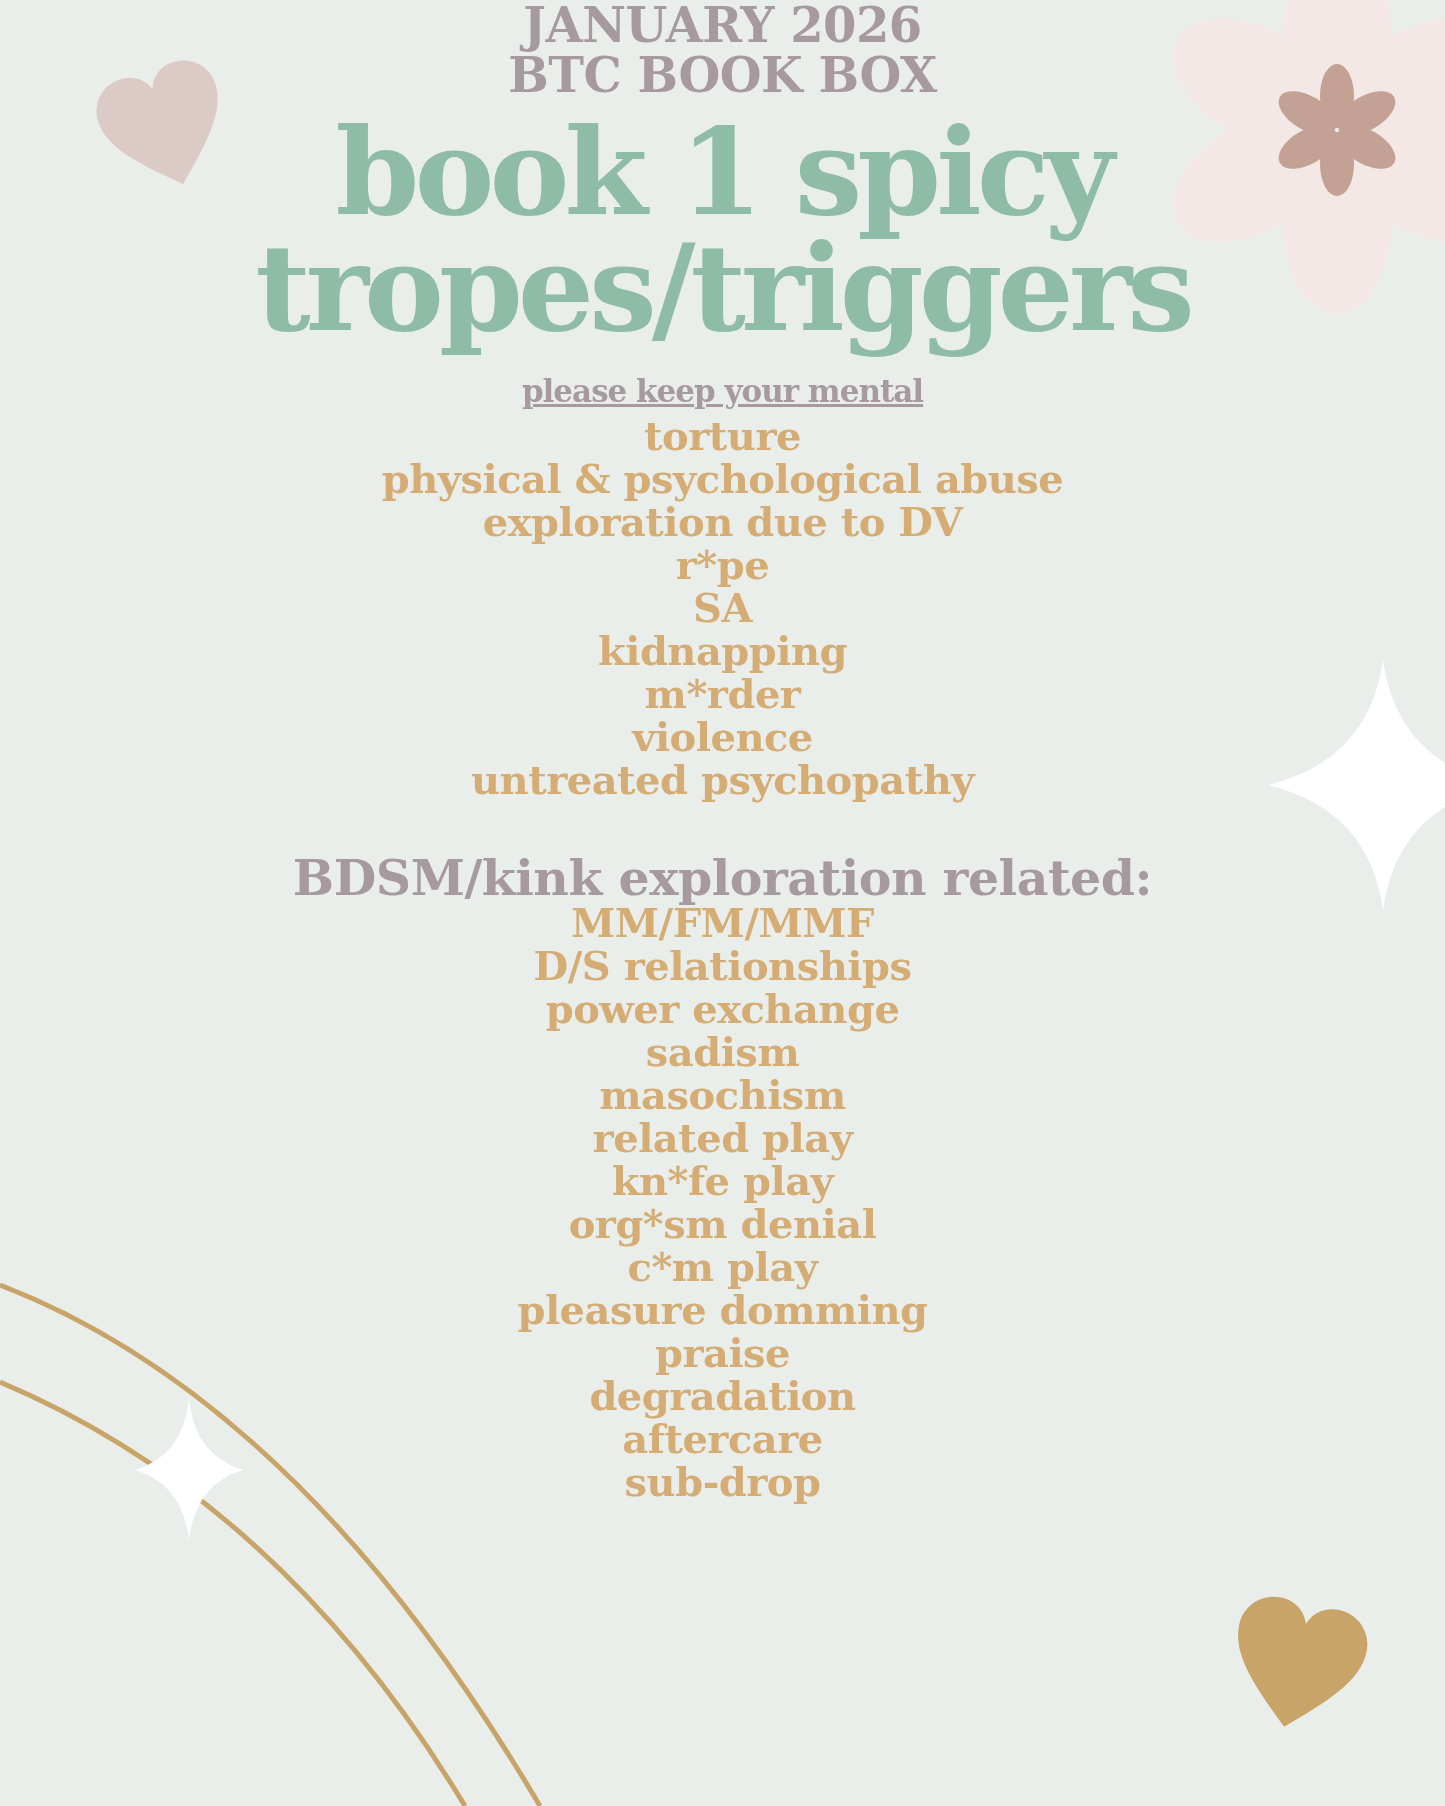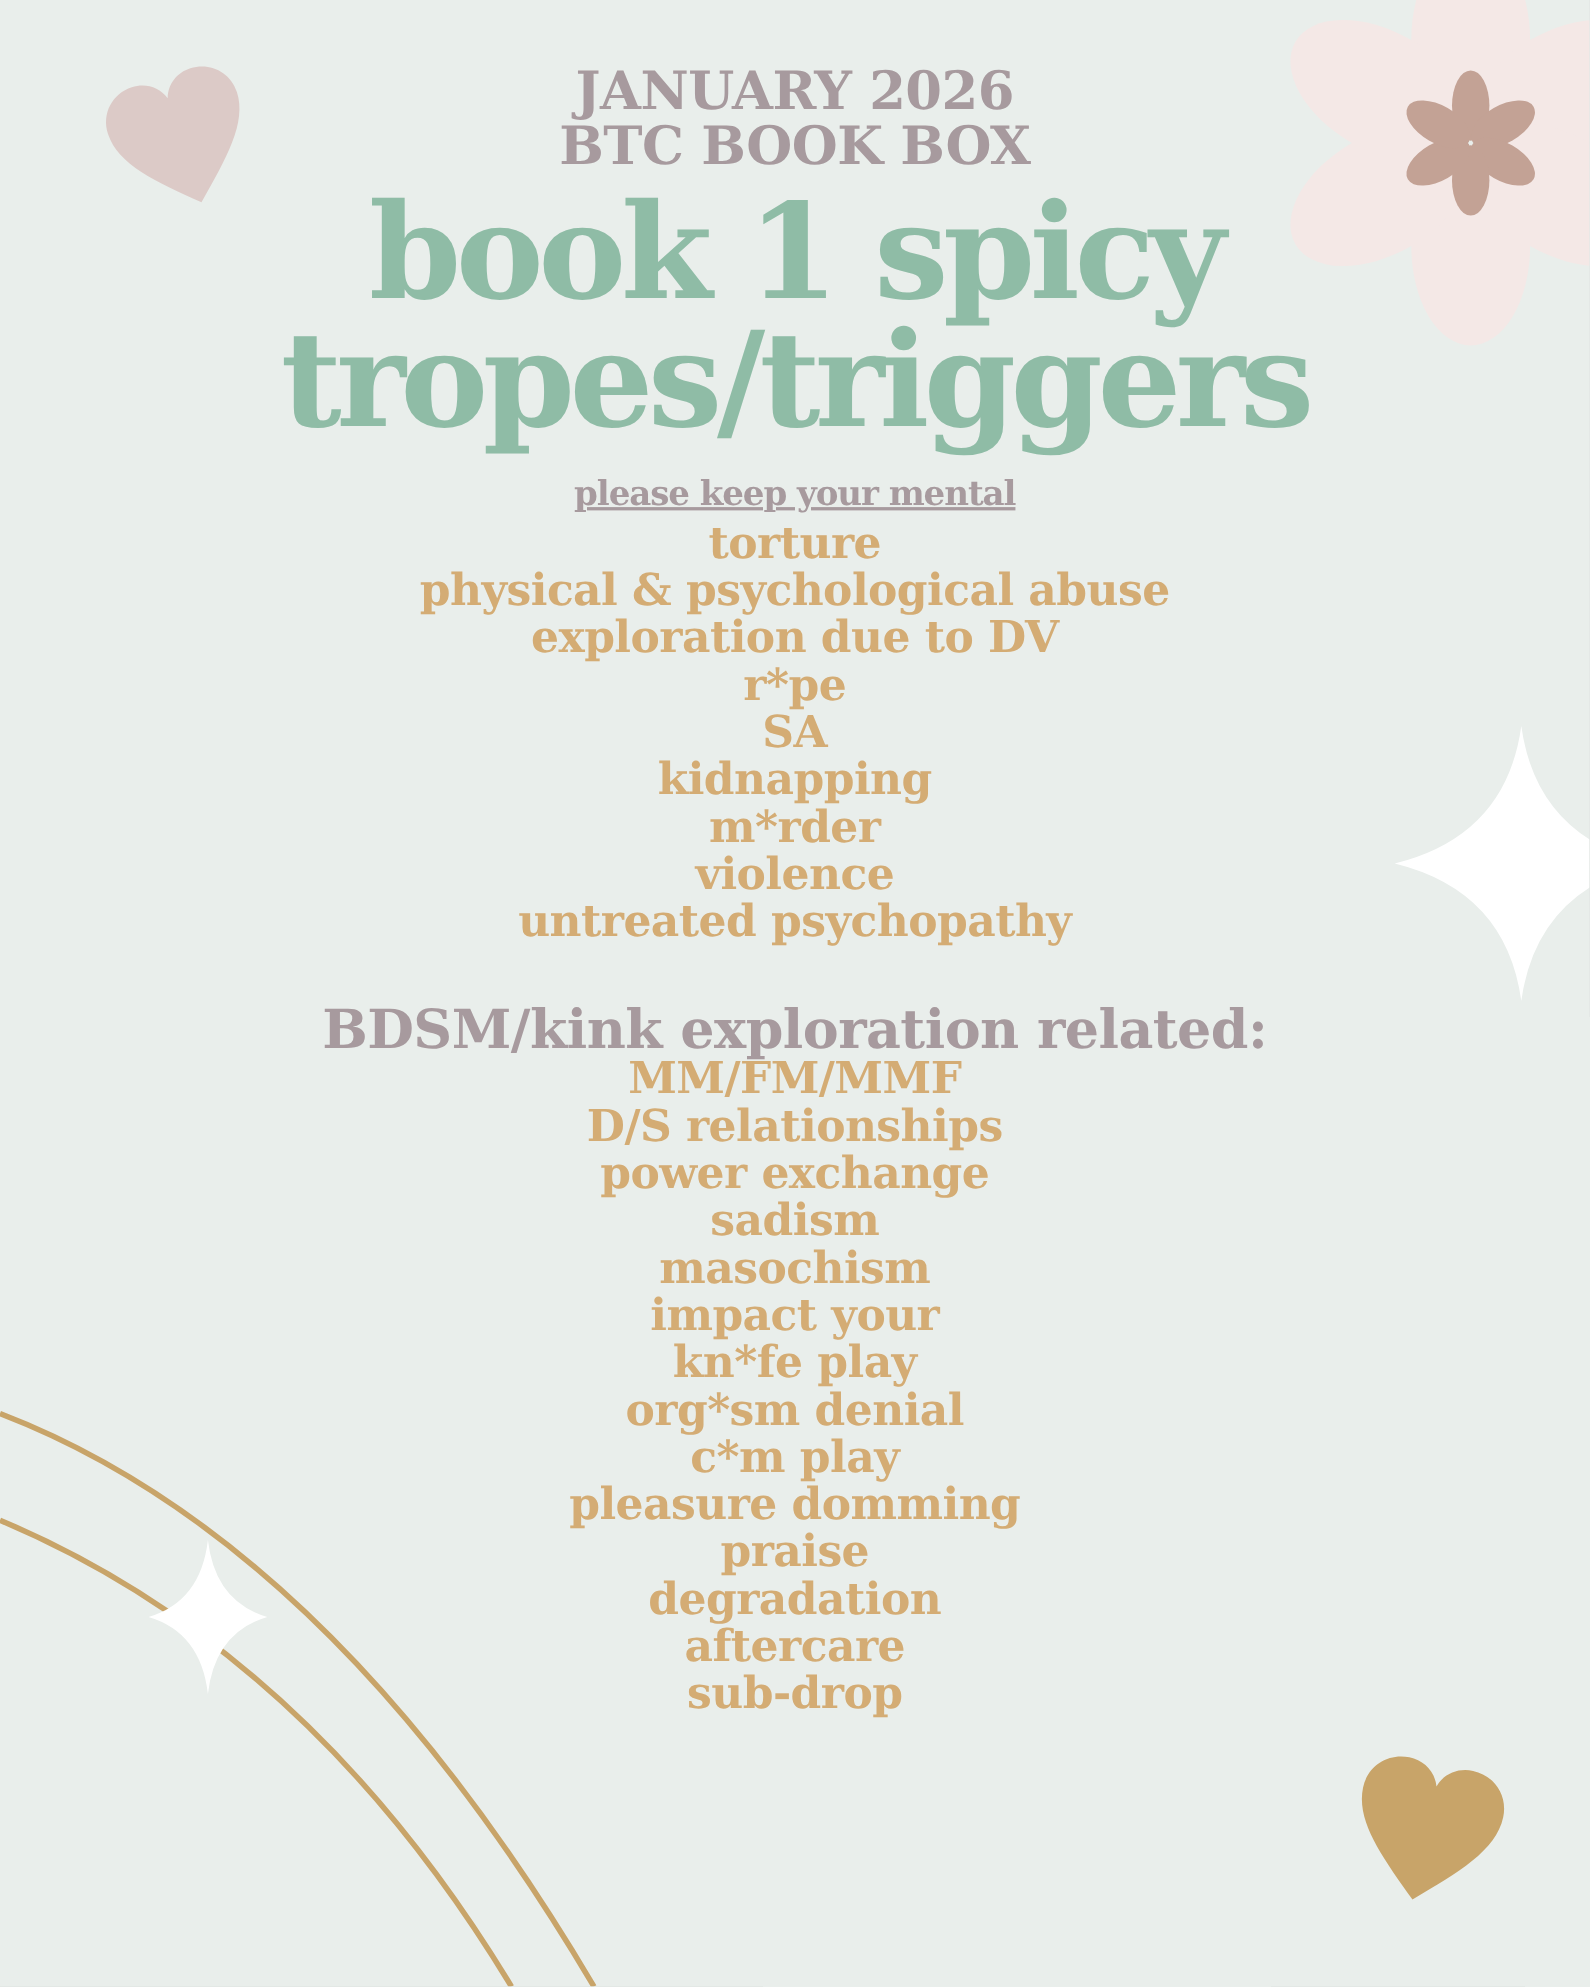--- a/index.html
+++ b/index.html
@@ -9,21 +9,20 @@
     margin:0 auto;
     background:var(--bg,#e9eeeb);
     overflow:hidden;
     font-family:"DejaVu Serif", serif;
     font-weight:700;
     text-align:center;
   }
   .deco{position:absolute;pointer-events:none;}
   .content{position:relative;z-index:2;}
   .eyebrow{
-    margin-top:58px;
     color:var(--mauve,#a79a9e);
     font-size:48px;
     line-height:50px;
     letter-spacing:-0.5px;
   }
   .title{
     margin-top:14px;
     color:var(--sage,#8fbca6);
     font-size:120px;
     line-height:116px;
@@ -126,21 +125,21 @@
       </div>
 
     <div class="section-heading">BDSM/kink exploration related:</div>
 
     <div class="list">
         <div class="list-line">MM/FM/MMF</div>
         <div class="list-line">D/S relationships</div>
         <div class="list-line">power exchange</div>
         <div class="list-line">sadism</div>
         <div class="list-line">masochism</div>
-        <div class="list-line">impact your</div>
+        <div class="list-line">related play</div>
         <div class="list-line">kn*fe play</div>
         <div class="list-line">org*sm denial</div>
         <div class="list-line">c*m play</div>
         <div class="list-line">pleasure domming</div>
         <div class="list-line">praise</div>
         <div class="list-line">degradation</div>
         <div class="list-line">aftercare</div>
         <div class="list-line">sub-drop</div>
       </div>
   </div>

